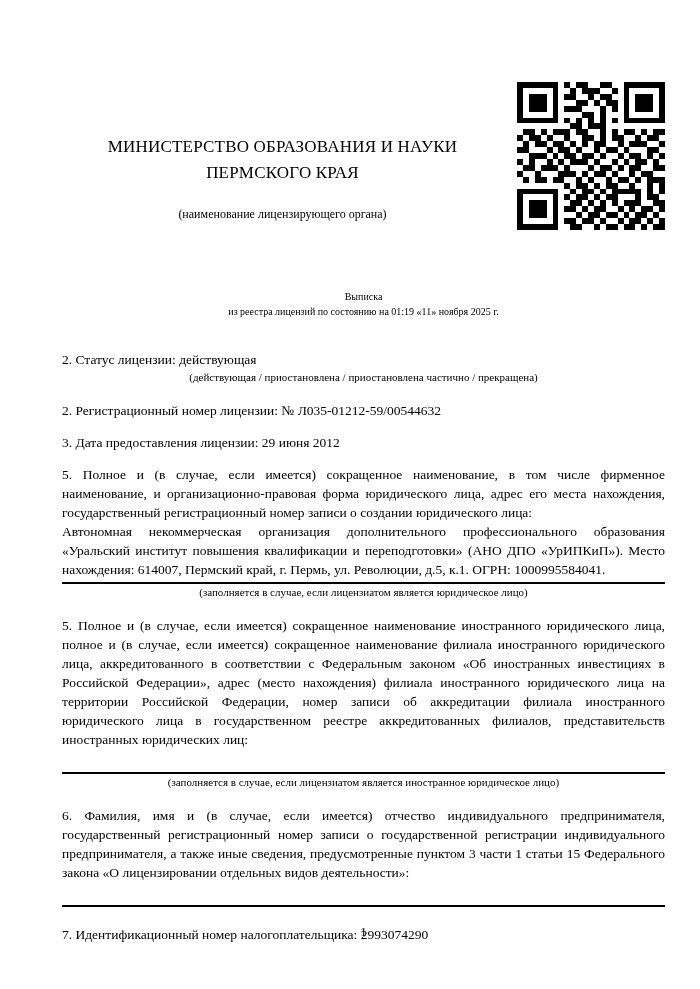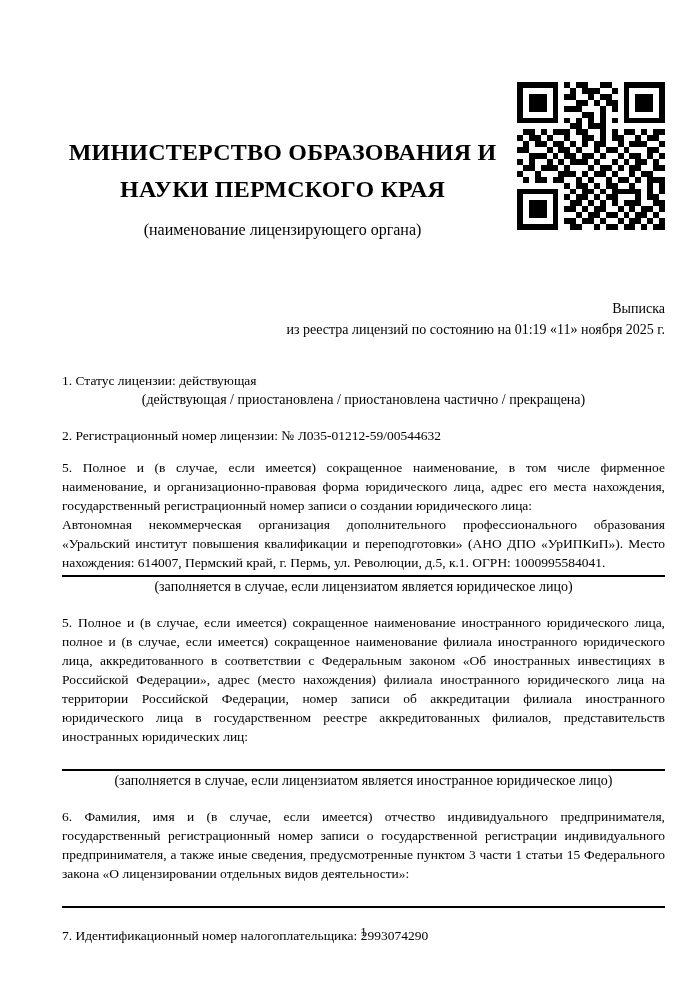--- a/index.html
+++ b/index.html
@@ -18,58 +18,58 @@
   }
   
   .header-row { display: flex; align-items: flex-start; }
   .header-text {
     flex: 1;
     text-align: center;
     padding-top: 52px;
     padding-right: 14px;
   }
   .ministry-name {
-    font-size: 24px;
-    font-weight: bold;
+    font-size: 17px;
+    font-weight: normal;
     line-height: 1.55;
     letter-spacing: 0.2px;
   }
   .ministry-caption {
-    font-size: 16px;
-    margin-top: 13px;
+    font-size: 12px;
+    margin-top: 20px;
   }
   
   .qr {
     width: 148px; height: 148px;
     flex: 0 0 148px;
     display: grid;
     grid-template-columns: repeat(25, 1fr);
     grid-auto-rows: 1fr;
     background: #fff;
   }
   .qr div { width: 100%; height: 100%; }
   .qr div.on { background: #000; }
   
   .doc-title {
     margin-top: 60px;
-    text-align: right;
-    font-size: 14px;
+    text-align: center;
+    font-size: 10px;
     line-height: 1.45;
   }
   
   .items { margin-top: 31px; }
   .item { margin-top: 13px; }
   .item.gap-lg { margin-top: 18px; }
   .body-text {
     font-size: 13.5px;
     line-height: 19px;
     text-align: justify;
   }
   .fill-caption {
-    font-size: 14px;
+    font-size: 11px;
     text-align: center;
     margin-top: 2px;
   }
   .rule {
     border-top: 2px solid #000;
     margin-top: 3px;
   }
   .rule.blank-above { margin-top: 23px; }
   
   .page-number {
@@ -720,28 +720,31 @@
   </div>
 
   <div class="doc-title">
     <div>Выписка</div>
     <div>из реестра лицензий по состоянию на 01:19 «11» ноября 2025 г.</div>
   </div>
 
   <div class="items">
 
     <div class="item">
-      <div class="body-text">1. Статус лицензии: действующая</div>
+      <div class="body-text">2. Статус лицензии: действующая</div>
       <div class="fill-caption">(действующая / приостановлена / приостановлена частично / прекращена)</div>
     </div>
 
     <div class="item gap-lg">
       <div class="body-text">2. Регистрационный номер лицензии: № Л035-01212-59/00544632</div>
     </div>
 
+    <div class="item">
+      <div class="body-text">3. Дата предоставления лицензии: 29 июня 2012</div>
+    </div>
 
     <div class="item">
       <div class="body-text">5. Полное и (в случае, если имеется) сокращенное наименование, в том числе фирменное наименование, и организационно-правовая форма юридического лица, адрес его места нахождения, государственный регистрационный номер записи о создании юридического лица:</div>
       <div class="body-text">Автономная некоммерческая организация дополнительного профессионального образования «Уральский институт повышения квалификации и переподготовки» (АНО ДПО «УрИПКиП»). Место нахождения: 614007, Пермский край, г. Пермь, ул. Революции, д.5, к.1. ОГРН: 1000995584041.</div>
       <div class="rule"></div>
       <div class="fill-caption">(заполняется в случае, если лицензиатом является юридическое лицо)</div>
     </div>
 
     <div class="item gap-lg">
       <div class="body-text">5. Полное и (в случае, если имеется) сокращенное наименование иностранного юридического лица, полное и (в случае, если имеется) сокращенное наименование филиала иностранного юридического лица, аккредитованного в соответствии с Федеральным законом «Об иностранных инвестициях в Российской Федерации», адрес (место нахождения) филиала иностранного юридического лица на территории Российской Федерации, номер записи об аккредитации филиала иностранного юридического лица в государственном реестре аккредитованных филиалов, представительств иностранных юридических лиц:</div>

